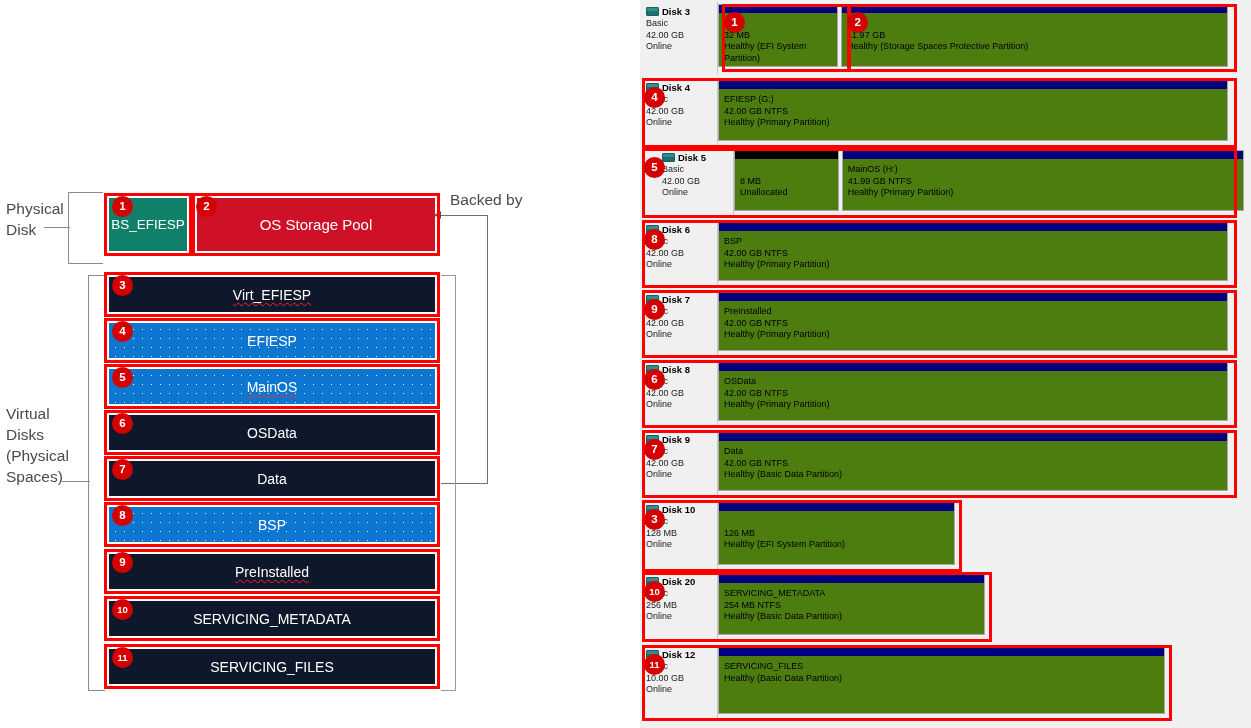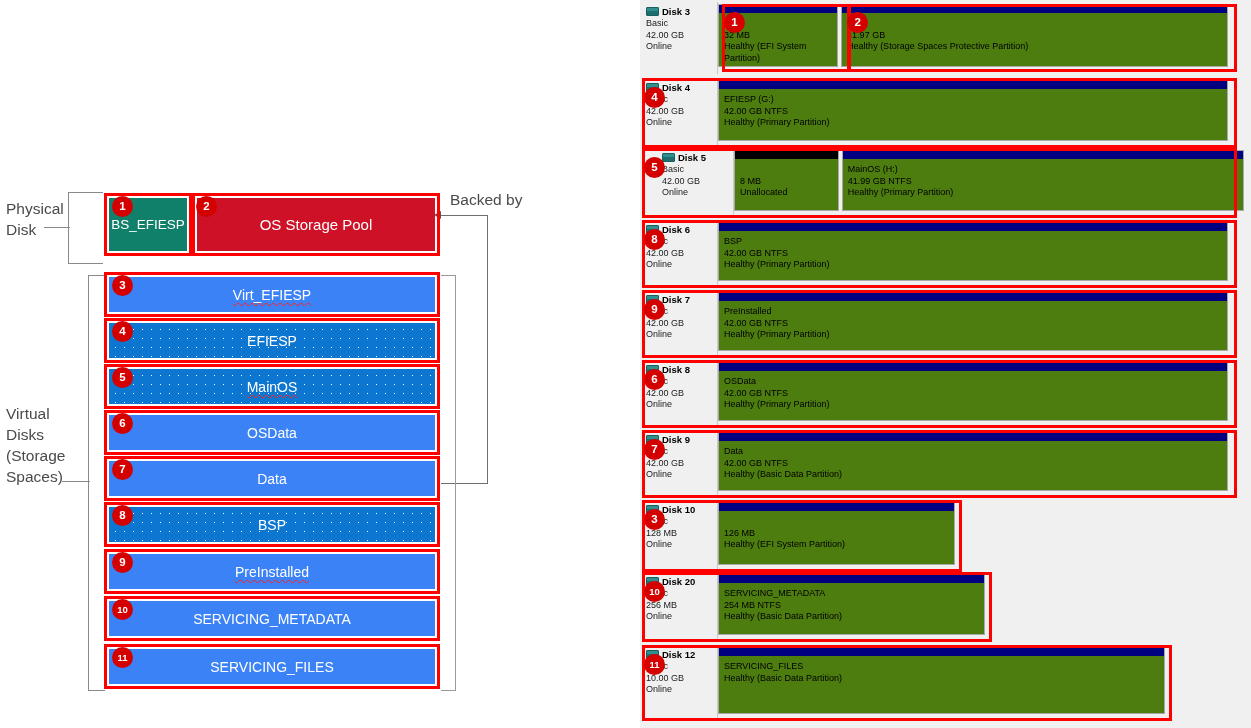--- a/index.html
+++ b/index.html
@@ -77,21 +77,21 @@
   }
   #pbox-pool .txt{font-size:15px;}
 
   
   .vbox{
     position:absolute;left:104px;width:336px;height:45px;
     border:3px solid #ff0000;box-sizing:border-box;
   }
   .vbox .inner{
     position:absolute;left:2px;top:2px;right:2px;bottom:2px;
-    background:#3b82f6;
+    background:#0f172a;
     display:flex;align-items:center;justify-content:center;
   }
   .vbox .inner.dotted{
     background-color:#0d76d1;
     background-image:
       radial-gradient(#ffffff 0.8px, transparent 0.9px);
     background-size:9px 9px;
     background-position:2px 2px;
   }
   .vbox .txt{
@@ -185,21 +185,21 @@
 
 <div class="canvas">
 
   <div class="left-pane">
 
     <div class="grouplabel" id="label-physical">Physical
 Disk</div>
 
     <div class="grouplabel" id="label-virtual">Virtual
 Disks
-(Storage
+(Physical
 Spaces)</div>
 
     <div class="bracket" id="bracket-phys"></div>
     <div class="tick" id="tick-phys"></div>
     <div class="bracket" id="bracket-virt"></div>
     <div class="tick" id="tick-virt"></div>
 
     <div id="backed-label">Backed by</div>
     <div id="backed-path"></div>
     <div id="backed-arrow"></div>

